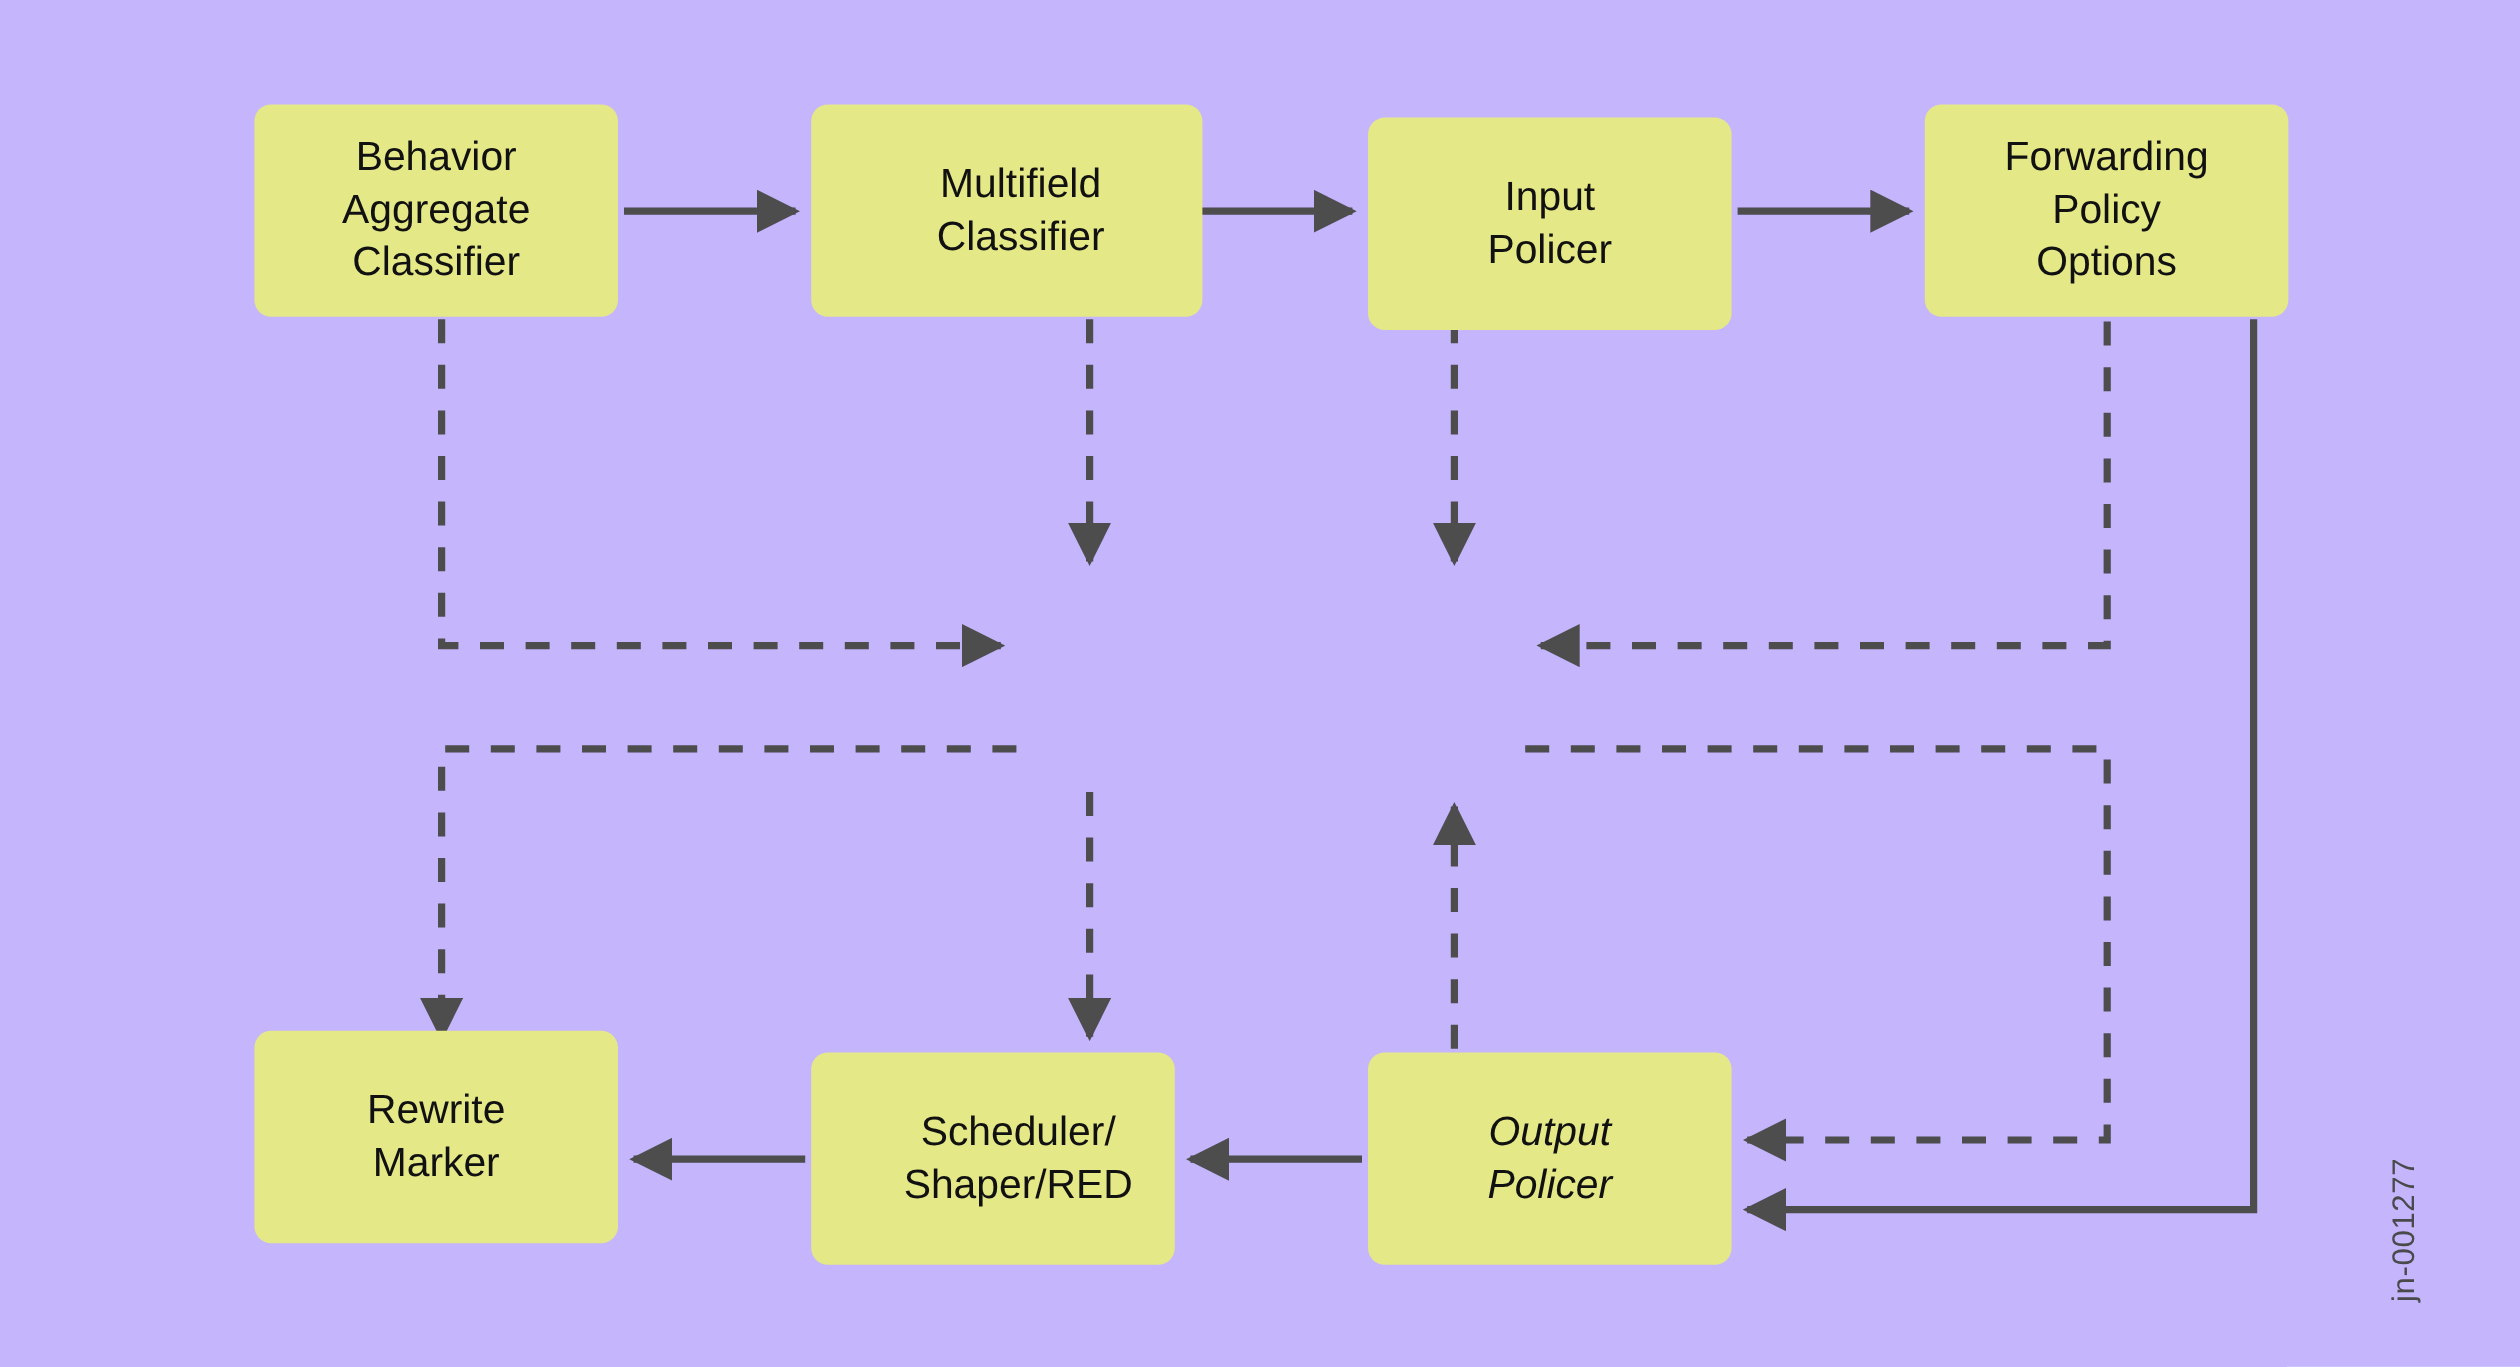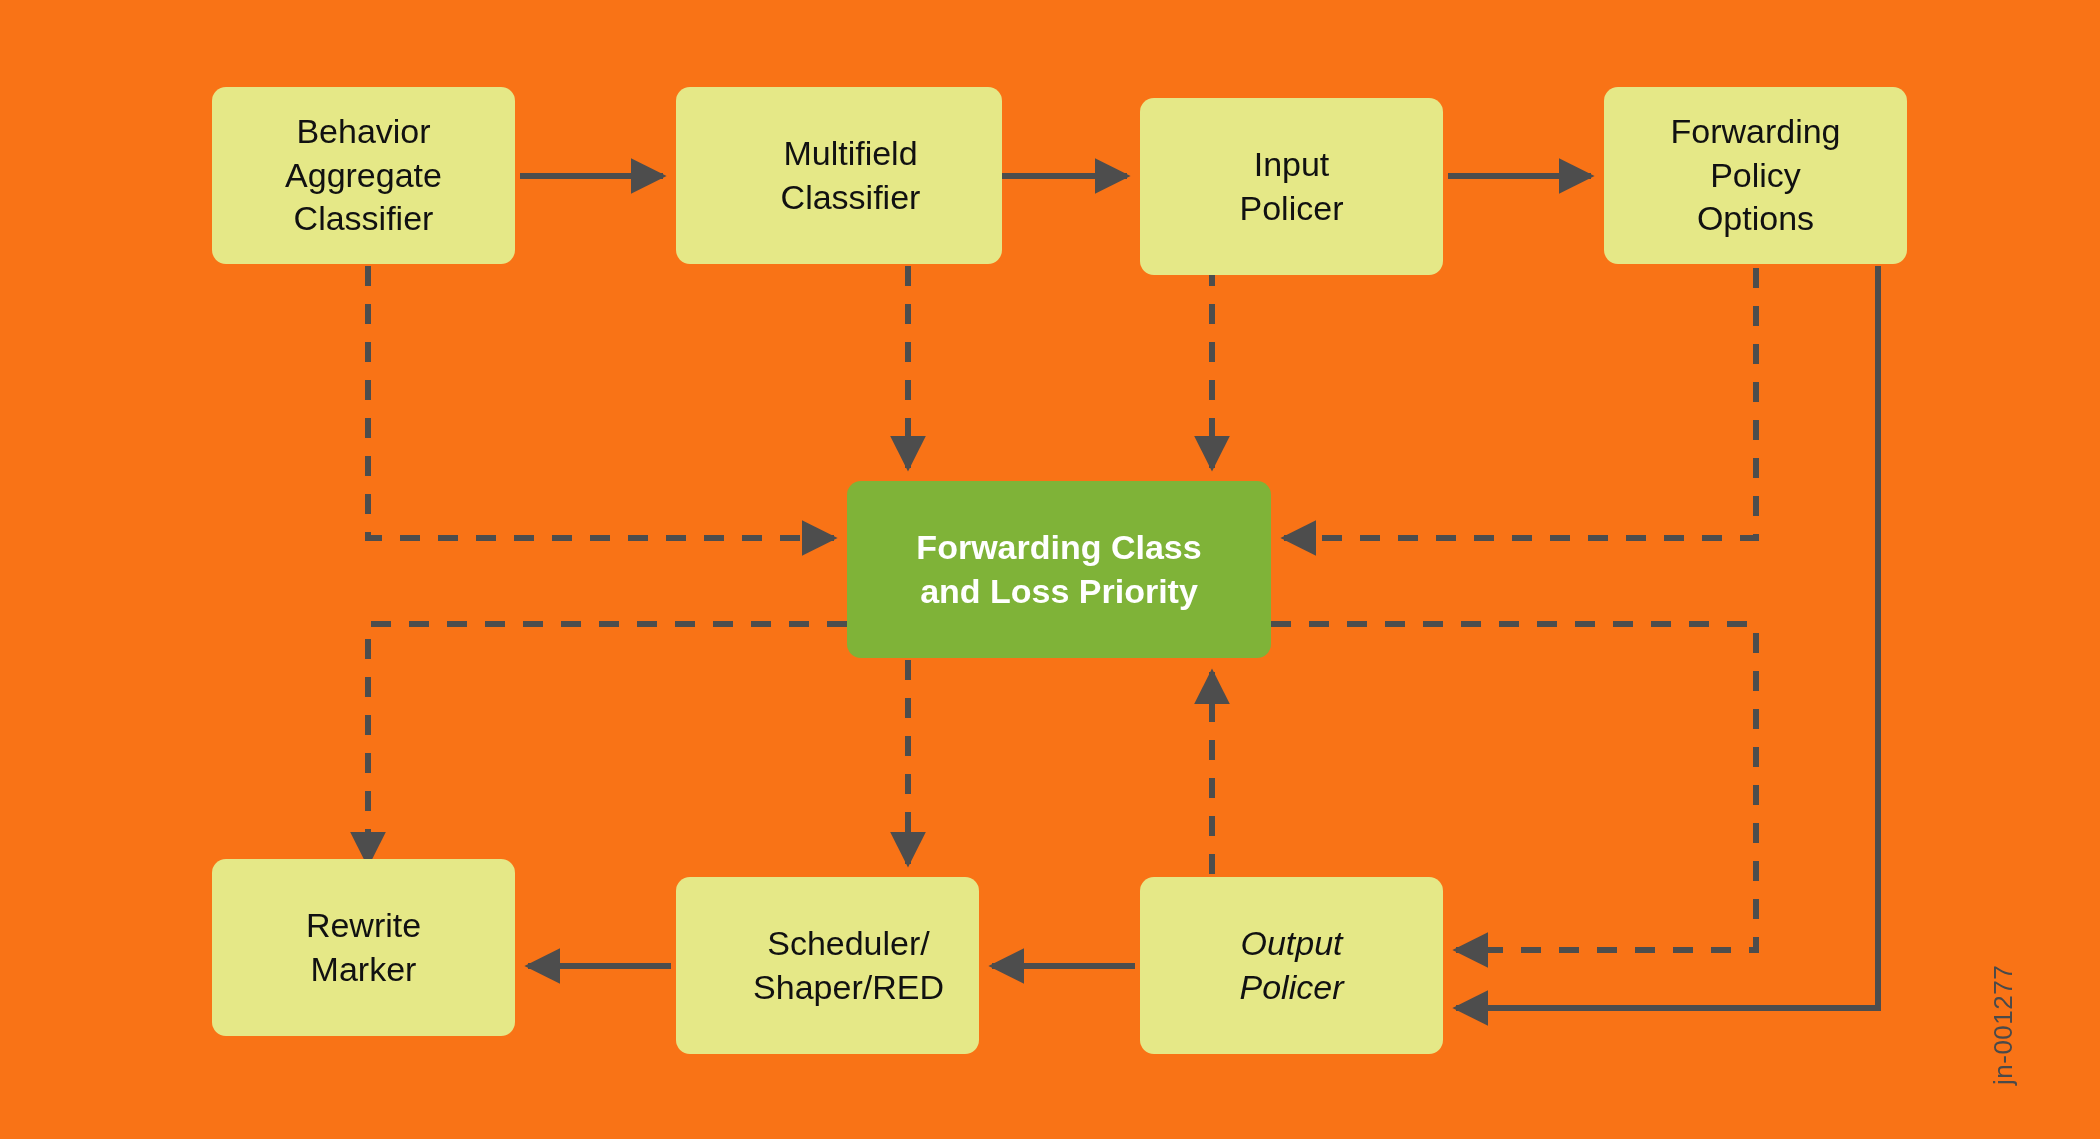--- a/index.html
+++ b/index.html
@@ -11,21 +11,21 @@
     width: 2100px;
     height: 1139px;
     font-family: "Liberation Sans", sans-serif;
     position: relative;
     overflow: hidden;
   }
   #diagram-root {
     position: relative;
     width: 2100px;
     height: 1139px;
-    background: #f97316;
+    background: #c4b5fd;
   }
   #flow-svg {
     position: absolute;
     left: 0;
     top: 0;
     width: 2100px;
     height: 1139px;
   }
   .node {
     position: absolute;
@@ -122,24 +122,20 @@
     <span class="node-label">Input
 Policer</span>
   </div>
 
   <div class="node node-yellow" style="left:1604px; top:87px; width:303px; height:177px;">
     <span class="node-label">Forwarding
 Policy
 Options</span>
   </div>
 
-  <div class="node node-green" style="left:847px; top:481px; width:424px; height:177px;">
-    <span class="node-label">Forwarding Class
-and Loss Priority</span>
-  </div>
 
   <div class="node node-yellow" style="left:212px; top:859px; width:303px; height:177px;">
     <span class="node-label">Rewrite
 Marker</span>
   </div>
 
   <div class="node node-yellow" style="left:676px; top:877px; width:303px; height:177px;padding-left:42px;">
     <span class="node-label">Scheduler/
 Shaper/RED</span>
   </div>

